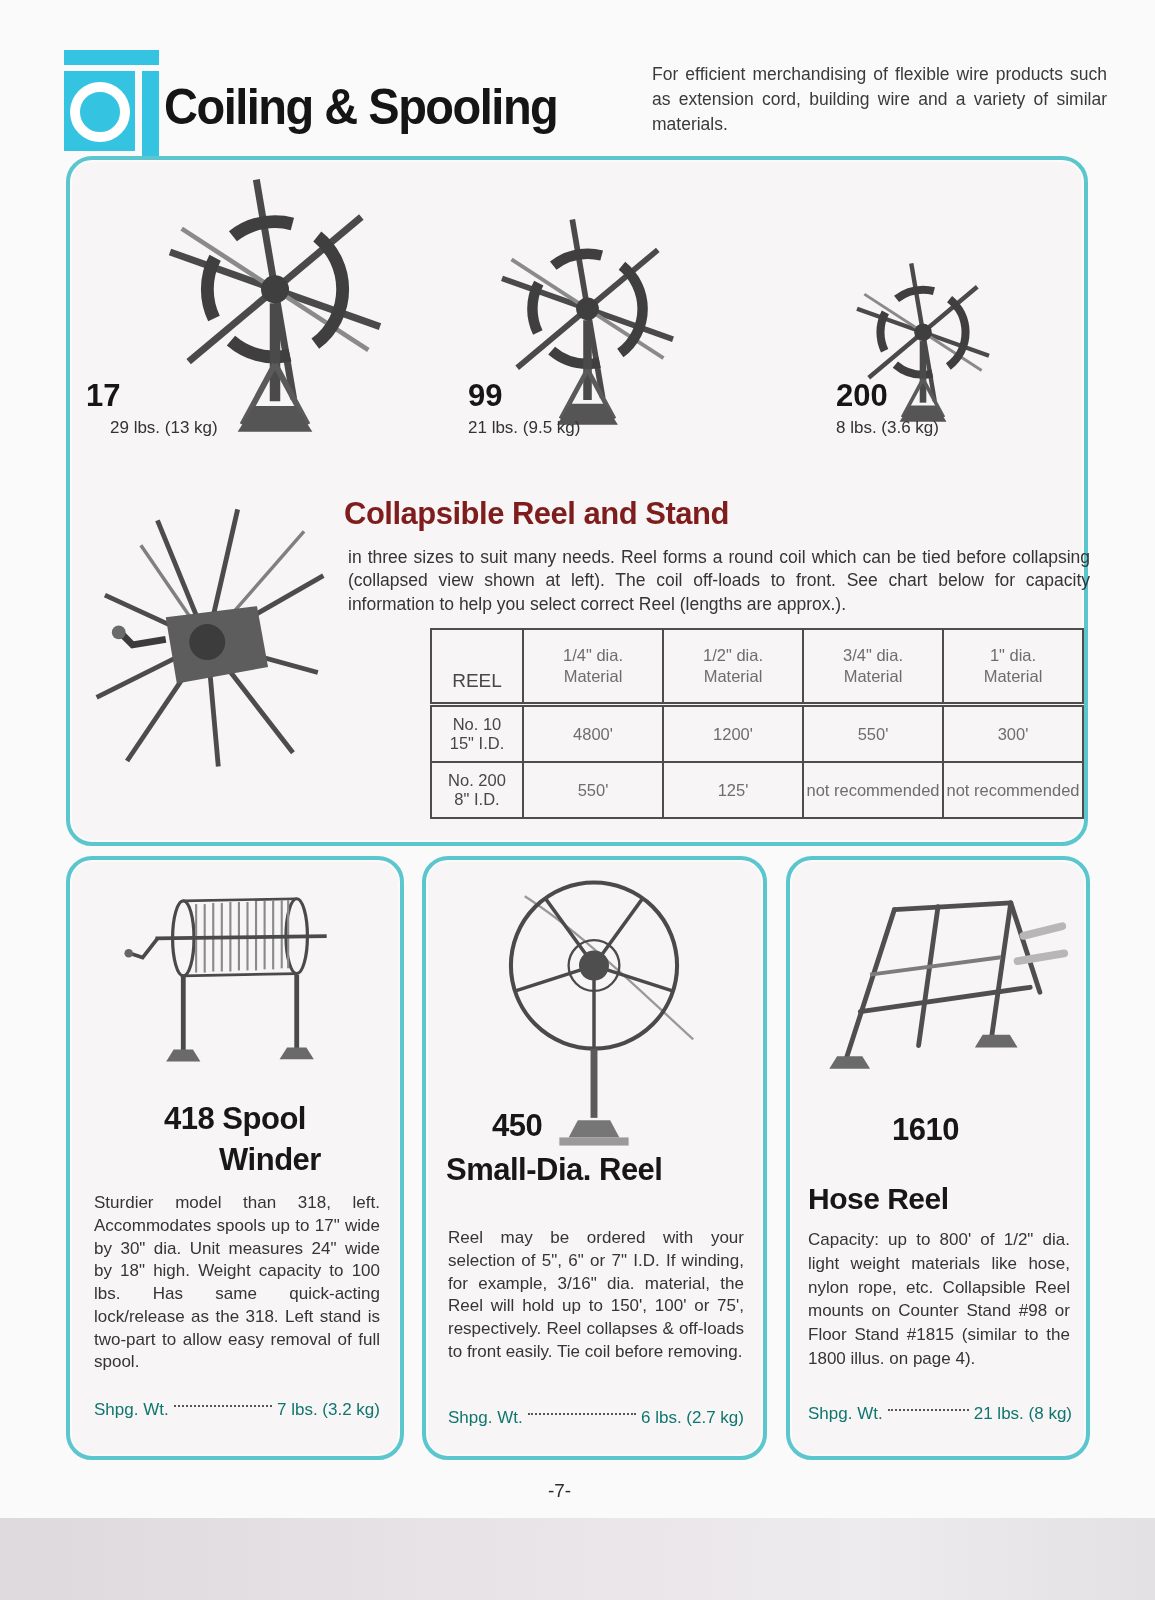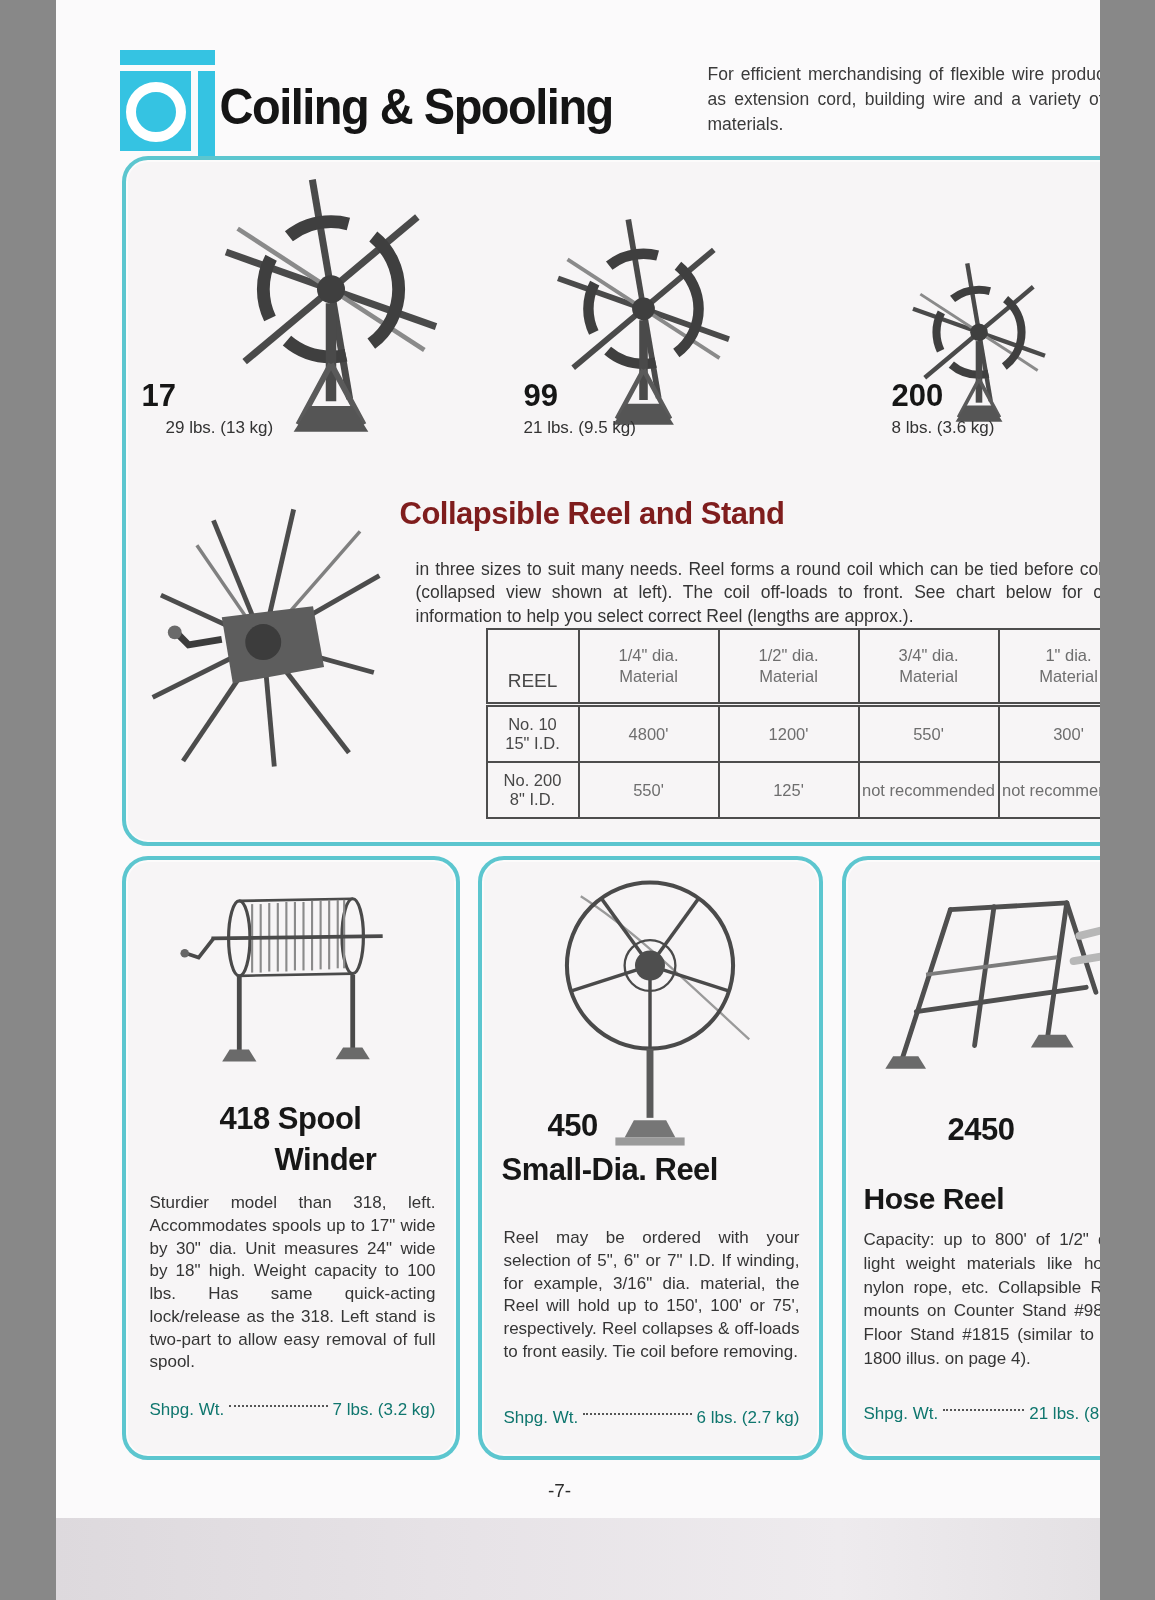--- a/index.html
+++ b/index.html
@@ -1,17 +1,17 @@
 <!DOCTYPE html>
 <html><head>
 <meta charset="utf-8">
 <style>
   html,body{margin:0;padding:0;background:#888;}
   .page{
-    position:relative; width:1044px; height:1600px; margin:0 auto;
+    position:relative; width:1155px; height:1600px; margin:0 auto;
     background:#fbfafb; overflow:hidden;
     font-family:"Liberation Sans", sans-serif; color:#2e2e2e;
   }
   
   .logo{position:absolute; left:64px; top:50px; width:95px; height:107px;}
   .logo-top{position:absolute; left:0; top:0; width:100%; height:15px; background:#35c3e2;}
   .logo-square{position:absolute; left:0; top:21px; width:71px; height:80px; background:#35c3e2;}
   .logo-ring{position:absolute; left:6px; top:11px; width:40px; height:40px; border:10px solid #fff; border-radius:50%;}
   .logo-bar{position:absolute; right:0; top:21px; width:17px; height:85px; background:#35c3e2;}
   .page-title{
@@ -32,21 +32,21 @@
   .card-418 {left:66px; top:856px; width:330px; height:596px;}
   .card-450 {left:422px; top:856px; width:337px; height:596px;}
   .card-1820{left:786px; top:856px; width:296px; height:596px;}
   .fig{position:absolute;}
   .fig svg{width:100%; height:100%;}
   
   .model-label{position:absolute; font-size:31px; font-weight:bold; color:#161616;}
   .model-weight{position:absolute; font-size:17px; color:#333;}
   .section-title{position:absolute; left:274px; top:336px; margin:0; font-size:31px; font-weight:bold; color:#7f1d1d; letter-spacing:-0.5px;}
   .section-body{
-    position:absolute; left:274px; top:382px; width:742px; margin:16px;
+    position:absolute; left:274px; top:382px; width:742px; margin:4px;
     font-size:17.5px; line-height:1.33; text-align:justify; color:#353535;
   }
   
   .cap-table{
     position:absolute; left:360px; top:468px; border-collapse:collapse;
     font-size:16.5px; color:#3d3d3d; background:transparent;
   }
   .cap-table th,.cap-table td{border:2px solid #4d4d4d; text-align:center; font-weight:normal;}
   .cap-table thead th{height:62px; line-height:1.25; color:#3b3b3b; border-bottom:5px double #4d4d4d;}
   .cap-table thead th.reel-th{font-size:19px; vertical-align:bottom; padding-bottom:9px; border-top:2px solid #4d4d4d;margin-top:44px;}
@@ -302,21 +302,21 @@
         </g>
         <g stroke="#b7b7b7" stroke-width="8" fill="none" stroke-linecap="round">
           <path d="M228 72 L268 62"></path>
             <path d="M222 98 L270 90"></path>
         </g>
         <path d="M70 112 L205 94" stroke="#7c7c7c" stroke-width="4" fill="none"></path>
         <path d="M28 209 L70 209 L62 196 L36 196 Z" fill="#6a6a6a"></path>
         <path d="M178 187 L222 187 L214 174 L186 174 Z" fill="#6a6a6a"></path>
       </svg>
     </div>
-    <h3 class="h-1820-num">2450</h3>
+    <h3 class="h-1820-num">1610</h3>
     <h3 class="h-1820-name">Hose Reel</h3>
     <p class="card-body body-1820">Capacity: up to 800' of 1/2" dia. light weight materials like hose, nylon rope, etc. Collapsible Reel mounts on Counter Stand #98 or Floor Stand #1815 (similar to the 1800 illus. on page 4).</p>
     <div class="shpg shpg-1820">
       <span>Shpg. Wt.</span>
       <span class="leader"></span>
       <span>21 lbs. (8 kg)</span>
     </div>
   </section>
 
   <div class="page-number">-7-</div>

